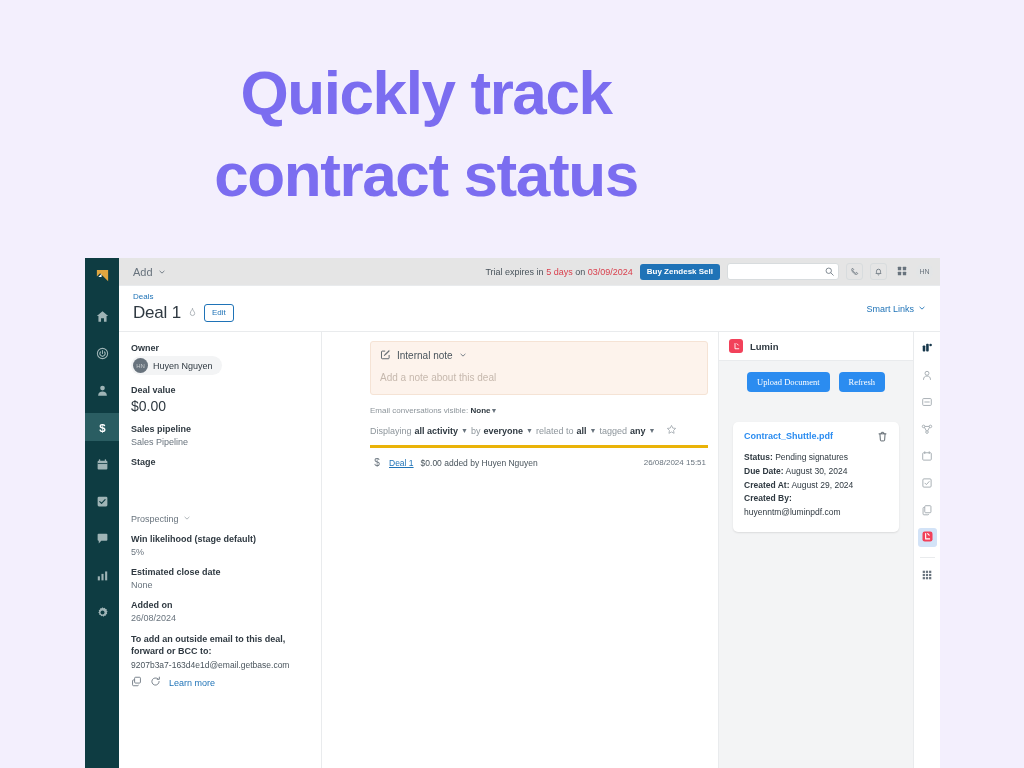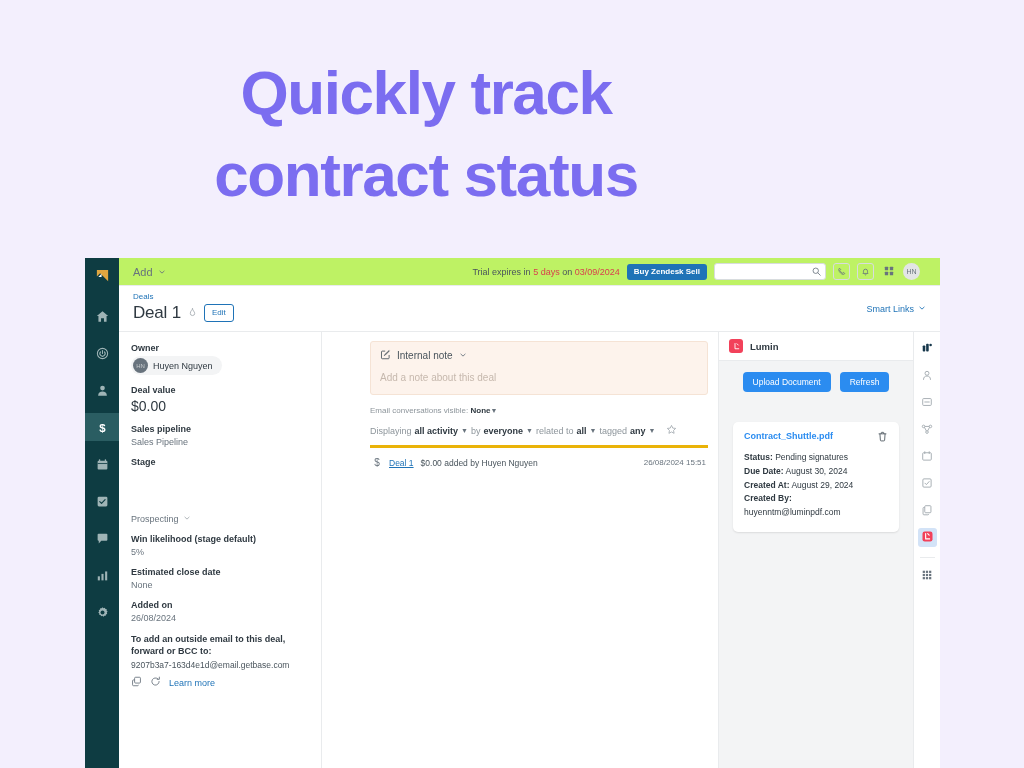--- a/index.html
+++ b/index.html
@@ -53,22 +53,22 @@
   .nav-item svg { display: block; }
 
   
   .main { flex: 1; display: flex; flex-direction: column; min-width: 0; }
 
   
   .topbar {
     height: 28px; flex: 0 0 28px;
     border-bottom: 1px solid #e9ebed;
     display: flex; align-items: center;
-    padding: 0 20px 0 14px;
-    background: #bef264;
+    padding: 0 7px 0 14px;
+    background: #e5e5e5;
     justify-content: space-between;
   }
   .add-btn { display: flex; align-items: center; gap: 5px; color: #68737d; font-size: 11px; }
   .topbar-right { margin-left: auto; display: flex; align-items: center; gap: 7px; }
   .trial { font-size: 9px; color: #49545c; }
   .trial b { color: #d93f4c; font-weight: normal; }
   .buy-btn {
     background: #1f73b7; color: #fff; font-size: 8px; font-weight: bold;
     padding: 4px 7px; border-radius: 3px; line-height: 1;
   }
@@ -173,21 +173,21 @@
   .app-head {
     height: 29px; flex: 0 0 29px; background: #fff;
     border-bottom: 1px solid #e9ebed;
     display: flex; align-items: center; gap: 7px; padding: 0 10px;
   }
   .lumin-logo {
     width: 14px; height: 14px; border-radius: 3px; background: #f2415a;
     display: flex; align-items: center; justify-content: center;
   }
   .app-name { font-size: 9.5px; font-weight: bold; color: #2f3941; }
-  .app-actions { display: flex; justify-content: center; gap: 9px; padding: 11px 0 16px 0; }
+  .app-actions { display: flex; justify-content: center; gap: 9px; padding: 11px 0 16px 0; font-family: Liberation Serif, serif; }
   .blue-btn {
     background: #2b8cf0; color: #fff; border-radius: 4px;
     font-size: 8.5px; padding: 5px 10px; line-height: 1.2;
   }
   .doc-card {
     margin: 14px 14px 0 14px; background: #fff; border-radius: 5px;
     box-shadow: 0 1px 2px rgba(0,0,0,.10);
     padding: 9px 11px 12px 11px;
   }
   .doc-top { display: flex; align-items: flex-start; gap: 21px; }

